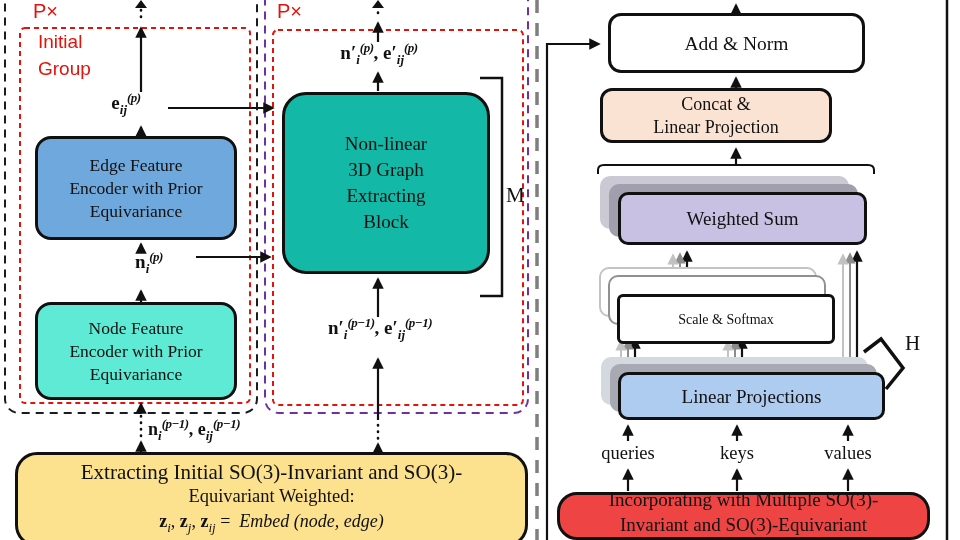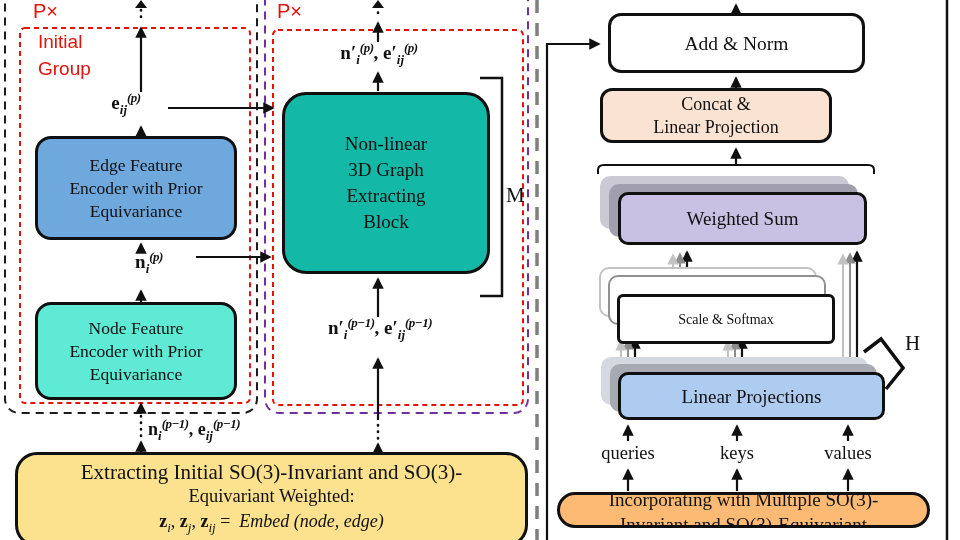--- a/index.html
+++ b/index.html
@@ -195,18 +195,18 @@
   <div class="box" style="left:618px;top:372px;width:267px;height:48px;background:#aecbf0;border-radius:10px;font-size:19px;">
     <div>Linear Projections</div>
   </div>
 
   <div class="lbl" style="left:905px;top:331px;font-size:21px;">H</div>
 
   <div class="lbl" style="left:588px;top:443px;width:80px;text-align:center;font-size:18.5px;">queries</div>
   <div class="lbl" style="left:697px;top:443px;width:80px;text-align:center;font-size:18.5px;">keys</div>
   <div class="lbl" style="left:808px;top:443px;width:80px;text-align:center;font-size:18.5px;">values</div>
 
-  <div class="box yellowtext" style="left:557px;top:492px;width:373px;height:36px;background:#fdba74;border-radius:20px;justify-content:center;padding-top:4px;overflow:hidden;">
+  <div class="box yellowtext" style="left:557px;top:492px;width:373px;height:48px;background:#ef4444;border-radius:20px;justify-content:flex-end;padding-top:4px;overflow:hidden;">
     <div style="font-size:19px;line-height:25px;">Incorporating with Multiple SO(3)-</div>
     <div style="font-size:19px;line-height:25px;">Invariant and SO(3)-Equivariant</div>
   </div>
 
 </div>
 
 </body></html>

